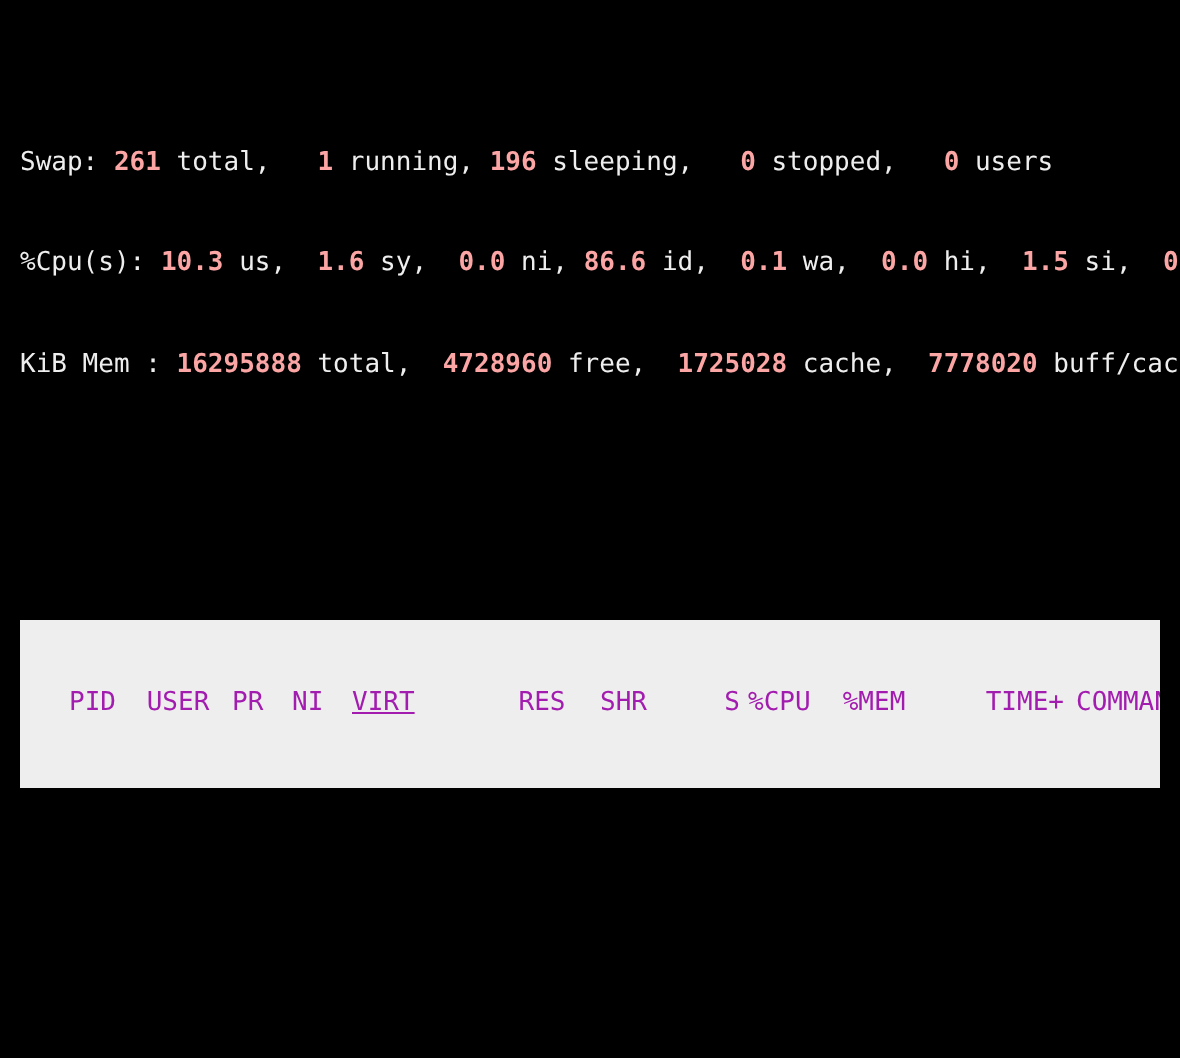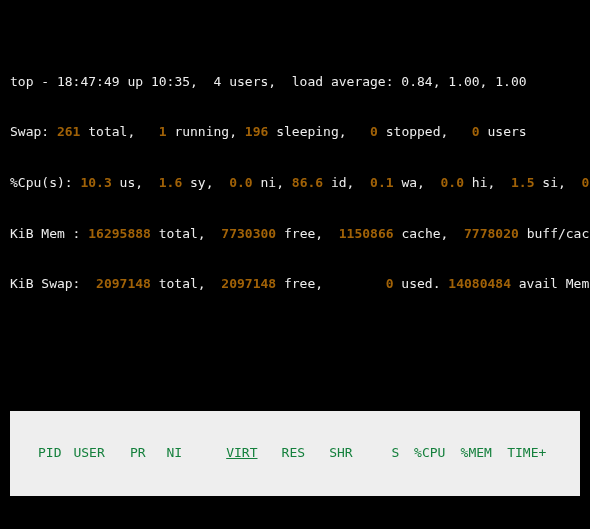--- a/index.html
+++ b/index.html
@@ -1,44 +1,42 @@
 <!DOCTYPE html>
 <html><head>
 <meta charset="utf-8">
 <style>
   html,body{margin:0;padding:0;background:#000;color:#eee;font-family:"DejaVu Sans Mono","Liberation Mono",monospace;font-size:13px;line-height:1.3;}
   .screen{white-space:pre;padding:6px 10px;width:570px;height:517px;overflow:hidden;}
-  .bold{font-weight:bold;color:#a16207;}
+  .bold{font-weight:bold;color:#fca5a5;}
   .row{display:flex;}
   .row>span{display:inline-block;overflow:hidden;}
   .c-pid{width:48px;text-align:right;}
-  .c-user{width:54px;text-align:left;padding-left:4px;}
+  .c-user{width:54px;text-align:center;padding-left:4px;}
   .c-pr{width:30px;text-align:left;}
   .c-ni{width:30px;text-align:left;}
-  .c-virt{width:66px;text-align:right;text-decoration:underline;}
+  .c-virt{width:66px;text-align:left;text-decoration:underline;}
   .c-res{width:58px;text-align:center;}
   .c-shr{width:58px;text-align:left;}
   .c-s{width:16px;text-align:center;}
   .c-cpu{width:42px;}
-  .c-mem{width:42px;text-align:left;}
-  .c-time{width:74px;text-align:left;}
+  .c-mem{width:42px;text-align:center;}
+  .c-time{width:74px;text-align:right;}
   .c-cmd{flex:1;text-align:left;padding-left:6px;}
   .hdr{background:#eee;color:#000;}
-  .hdr .row>span{background:#eee;color:#15803d;padding-left:12px;}
+  .hdr .row>span{background:#eee;color:#a21caf;}
 </style>
 </head>
 <body>
 
 <div class="screen">
   <div>
-    <div><span>top - </span><span>18:47:49</span><span> up 10:35,  4 users,  load average: 0.84, 1.00, 1.00</span></div>
     <div><span>Swap: </span><span class="bold">261</span><span> total,   </span><span class="bold">1</span><span> running, </span><span class="bold">196</span><span> sleeping,   </span><span class="bold">0</span><span> stopped,   </span><span class="bold">0</span><span> users</span></div>
     <div><span>%Cpu(s): </span><span class="bold">10.3</span><span> us,  </span><span class="bold">1.6</span><span> sy,  </span><span class="bold">0.0</span><span> ni, </span><span class="bold">86.6</span><span> id,  </span><span class="bold">0.1</span><span> wa,  </span><span class="bold">0.0</span><span> hi,  </span><span class="bold">1.5</span><span> si,  </span><span class="bold">0.0</span></div>
-    <div><span>KiB Mem : </span><span class="bold">16295888</span><span> total,  </span><span class="bold">7730300</span><span> free,  </span><span class="bold">1150866</span><span> cache,  </span><span class="bold">7778020</span><span> buff/cache</span></div>
-    <div><span>KiB Swap:  </span><span class="bold">2097148</span><span> total,  </span><span class="bold">2097148</span><span> free,        </span><span class="bold">0</span><span> used. </span><span class="bold">14080484</span><span> avail Mem</span></div>
+    <div><span>KiB Mem : </span><span class="bold">16295888</span><span> total,  </span><span class="bold">4728960</span><span> free,  </span><span class="bold">1725028</span><span> cache,  </span><span class="bold">7778020</span><span> buff/cache</span></div>
   </div>
   <div>&nbsp;</div>
   <div class="hdr">
     <div class="row">
       <span class="c-pid">PID</span>
       <span class="c-user">USER</span>
       <span class="c-pr">PR</span>
       <span class="c-ni">NI</span>
       <span class="c-virt">VIRT</span>
       <span class="c-res">RES</span>

